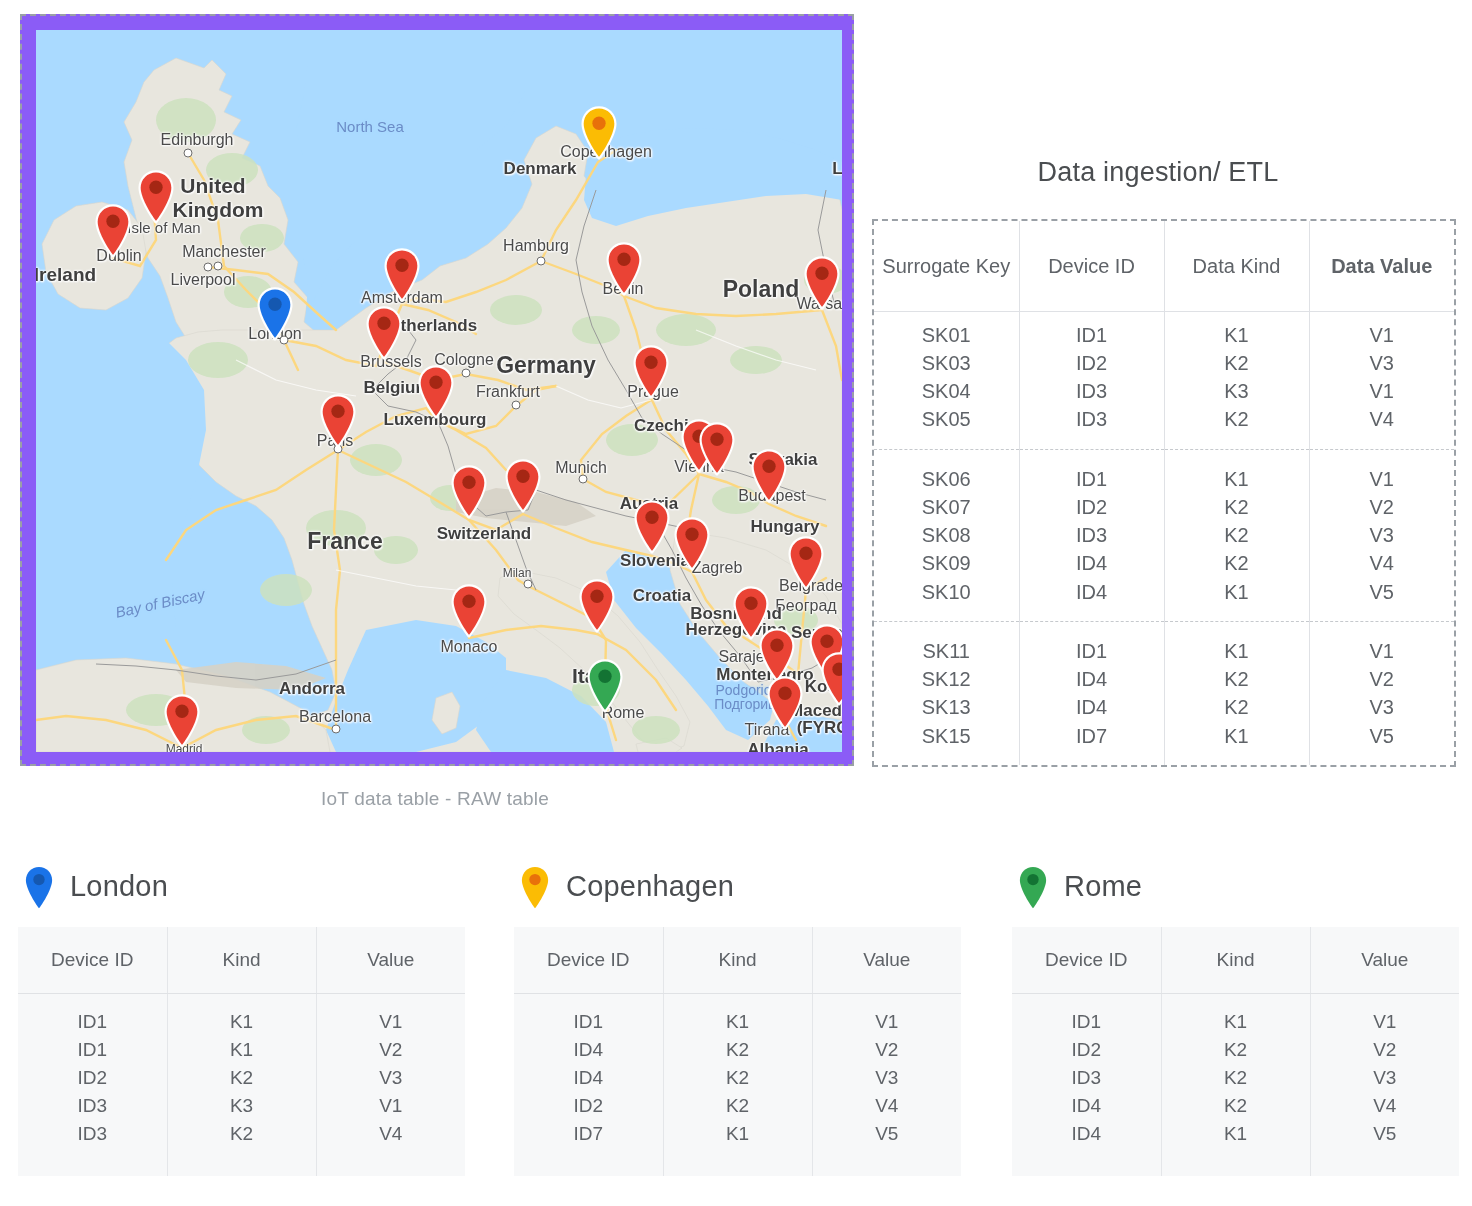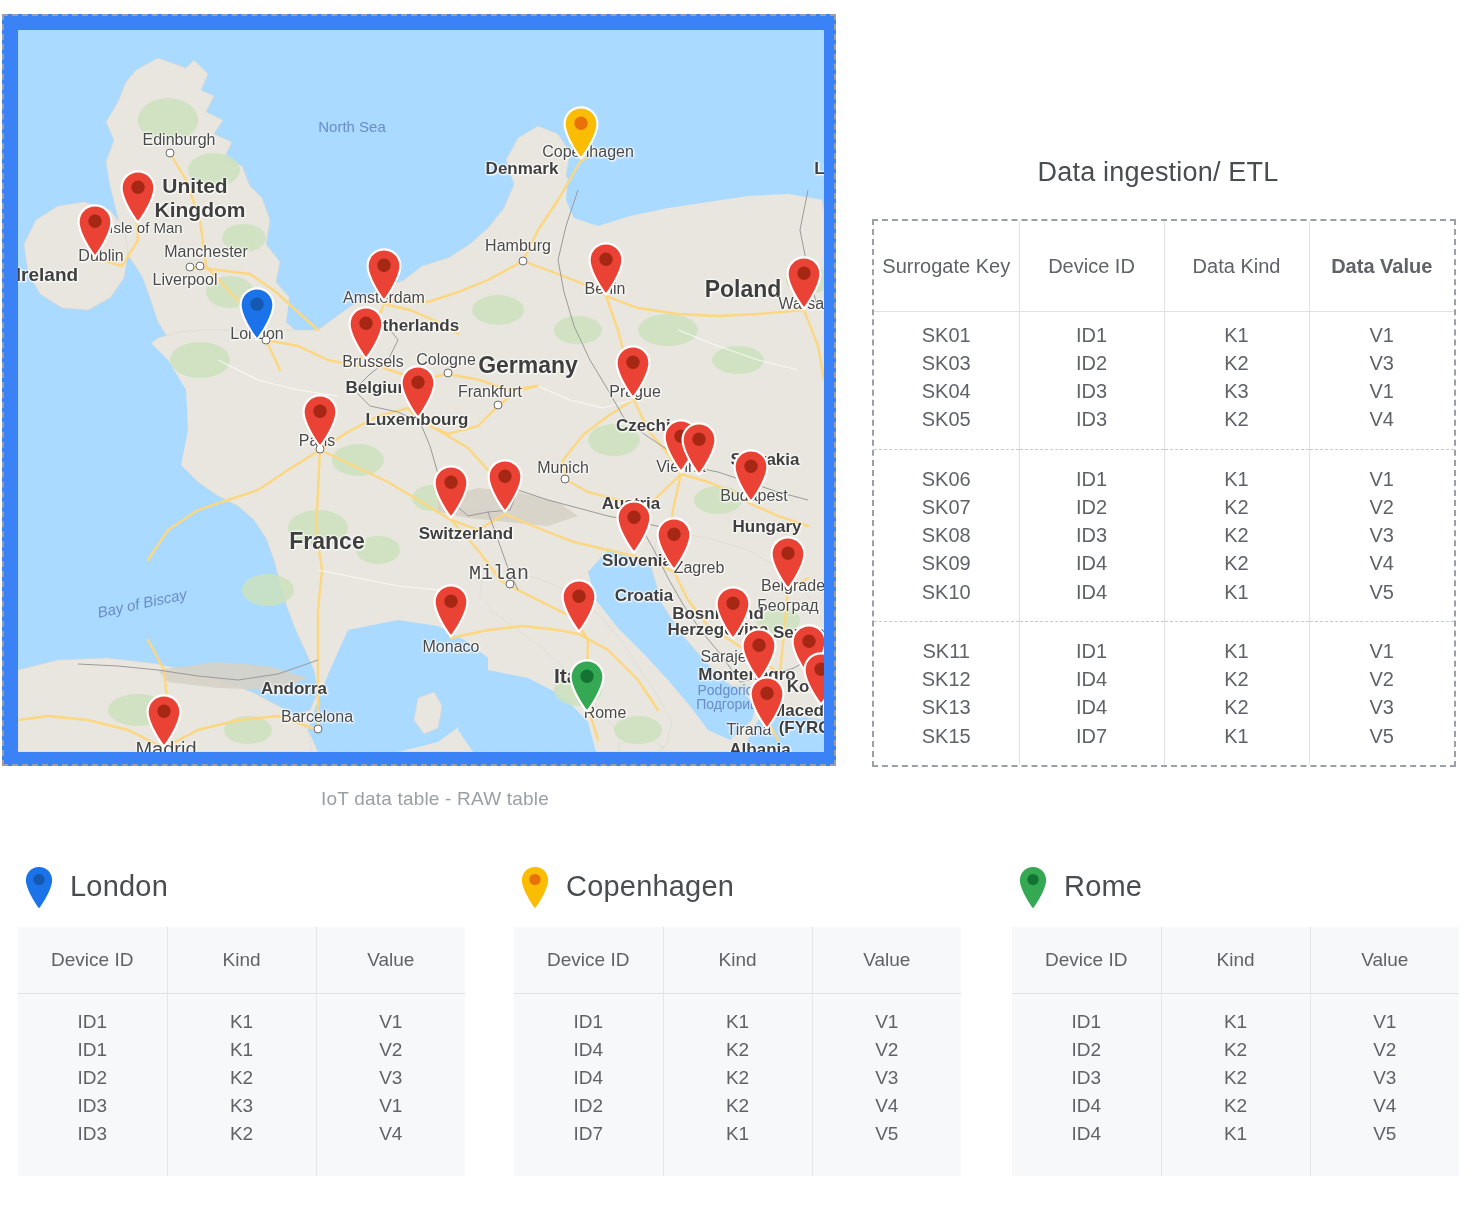--- a/index.html
+++ b/index.html
@@ -7,22 +7,22 @@
     width:1472px;height:1206px;background:#ffffff;
     font-family:"Liberation Sans", sans-serif;
     color:#3c4043;overflow:hidden;position:relative;
   }
 
   
   #top-row{position:absolute;left:0;top:0;width:1472px;height:830px;}
 
   
   #map-frame{
-    position:absolute;left:2px;top:14px;width:834px;height:752px;
-    border:2px dashed #9aa0a6;box-sizing:border-box;background:#3b82f6;
+    position:absolute;left:20px;top:14px;width:834px;height:752px;
+    border:2px dashed #9aa0a6;box-sizing:border-box;background:#8b5cf6;
   }
   #map-canvas{
     position:absolute;left:14px;top:14px;width:806px;height:722px;
     overflow:hidden;background:#aadaff;
   }
   .map-svg{position:absolute;left:0;top:0;}
 
   .map-label{
     position:absolute;white-space:nowrap;
     font-family:"Liberation Sans", sans-serif;
@@ -291,41 +291,41 @@
           <div class="map-label lbl-city" style="left: 545px; top: 438px; font-size: 16px;">Munich</div>
           <div class="map-label lbl-city" style="left: 663px; top: 437px; font-size: 16px;">Vienna</div>
           <div class="map-label lbl-country" style="left: 613px; top: 474px; font-size: 17px;">Austria</div>
           <div class="map-label lbl-country" style="left: 747px; top: 430px; font-size: 17px;">Slovakia</div>
           <div class="map-label lbl-city" style="left: 736px; top: 466px; font-size: 16px;">Budapest</div>
           <div class="map-label lbl-country" style="left: 749px; top: 497px; font-size: 17px;">Hungary</div>
           <div class="map-label lbl-country" style="left: 448px; top: 504px; font-size: 17px;">Switzerland</div>
           <div class="map-label lbl-country" style="left: 619px; top: 531px; font-size: 17px;">Slovenia</div>
           <div class="map-label lbl-city" style="left: 681px; top: 538px; font-size: 16px;">Zagreb</div>
           <div class="map-label lbl-country" style="left: 626px; top: 566px; font-size: 17px;">Croatia</div>
-          <div class="map-label lbl-city" style="left: 481px; top: 543px; font-size: 20px; font-family: Liberation Mono, monospace;">Milan</div>
+          <div class="map-label lbl-city" style="left: 481px; top: 543px; font-size: 12px;">Milan</div>
           <div class="map-label lbl-city" style="left: 775px; top: 556px; font-size: 16px;">Belgrade</div>
           <div class="map-label lbl-city" style="left: 770px; top: 576px; font-size: 16px;">Београд</div>
           <div class="map-label lbl-country" style="left: 700px; top: 584px; font-size: 17px;">Bosnia and</div>
           <div class="map-label lbl-country" style="left: 700px; top: 600px; font-size: 17px;">Herzegovina</div>
           <div class="map-label lbl-country" style="left: 781px; top: 603px; font-size: 17px;">Serbia</div>
           <div class="map-label lbl-city" style="left: 433px; top: 617px; font-size: 16px;">Monaco</div>
           <div class="map-label lbl-city" style="left: 714px; top: 627px; font-size: 16px;">Sarajevo</div>
           <div class="map-label lbl-country" style="left: 729px; top: 645px; font-size: 17px;">Montenegro</div>
           <div class="map-label lbl-water flat" style="left: 711px; top: 660px; font-size: 14px;">Podgorica</div>
           <div class="map-label lbl-water flat" style="left: 713px; top: 674px; font-size: 14px;">Подгорица</div>
           <div class="map-label lbl-country" style="left: 800px; top: 657px; font-size: 17px;">Kosovo</div>
           <div class="map-label lbl-city" style="left: 587px; top: 683px; font-size: 16px;">Rome</div>
           <div class="map-label lbl-country" style="left: 557px; top: 646px; font-size: 21px;">Italy</div>
           <div class="map-label lbl-city" style="left: 731px; top: 700px; font-size: 16px;">Tirana</div>
           <div class="map-label lbl-country" style="left: 797px; top: 681px; font-size: 17px;">Macedonia</div>
           <div class="map-label lbl-country" style="left: 797px; top: 698px; font-size: 17px;">(FYROM)</div>
           <div class="map-label lbl-country" style="left: 742px; top: 720px; font-size: 17px;">Albania</div>
           <div class="map-label lbl-country" style="left: 276px; top: 659px; font-size: 17px;">Andorra</div>
           <div class="map-label lbl-city" style="left: 299px; top: 687px; font-size: 16px;">Barcelona</div>
-          <div class="map-label lbl-city" style="left: 148px; top: 719px; font-size: 20px;">Madrid</div>
+          <div class="map-label lbl-city" style="left: 148px; top: 719px; font-size: 12px;">Madrid</div>
           <div class="map-label lbl-water" style="left: 124px; top: 573px; font-size: 15px; transform: translate(-50%, -50%) rotate(-12deg);">Bay of Biscay</div>
         </div>
 
       <div id="map-dots">
           <div class="city-dot" style="left: 152px; top: 123px;"></div>
           <div class="city-dot" style="left: 182px; top: 236px;"></div>
           <div class="city-dot" style="left: 172px; top: 237px;"></div>
           <div class="city-dot" style="left: 248px; top: 310px;"></div>
           <div class="city-dot" style="left: 505px; top: 231px;"></div>
           <div class="city-dot" style="left: 480px; top: 375px;"></div>

